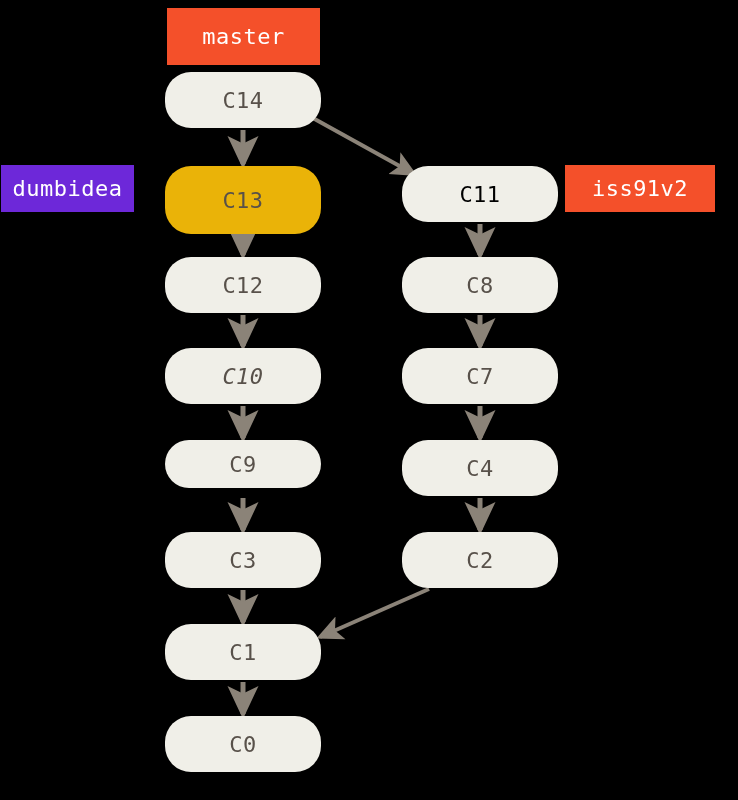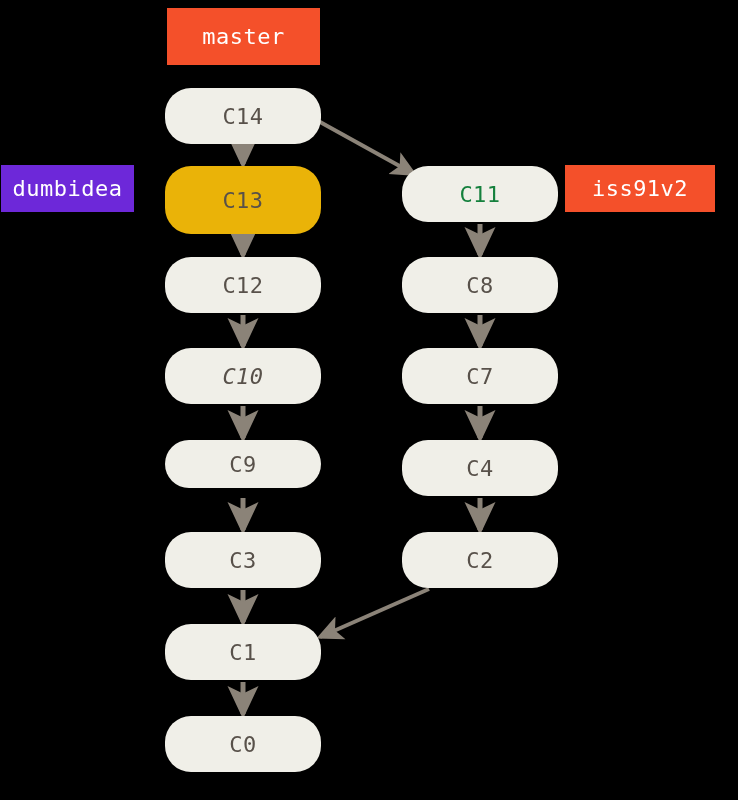--- a/index.html
+++ b/index.html
@@ -72,21 +72,21 @@
         <line x1="311" y1="117" x2="414" y2="174" stroke="#8b8378" stroke-width="4" marker-end="url(#arrowhead)"></line>
         <line x1="480" y1="224" x2="480" y2="255" stroke="#8b8378" stroke-width="5" marker-end="url(#arrowhead)"></line>
         <line x1="480" y1="315" x2="480" y2="346" stroke="#8b8378" stroke-width="5" marker-end="url(#arrowhead)"></line>
         <line x1="480" y1="406" x2="480" y2="438" stroke="#8b8378" stroke-width="5" marker-end="url(#arrowhead)"></line>
         <line x1="480" y1="498" x2="480" y2="530" stroke="#8b8378" stroke-width="5" marker-end="url(#arrowhead)"></line>
         <line x1="429" y1="589" x2="320" y2="637" stroke="#8b8378" stroke-width="4" marker-end="url(#arrowhead)"></line>
       </g>
   </svg>
 
   <div id="node-group">
-      <div class="commit-node" style="left: 165px; top: 88px; width: 156px; height: 56px; background: rgb(240, 239, 232); color: rgb(88, 81, 74);">
+      <div class="commit-node" style="left: 165px; top: 72px; width: 156px; height: 56px; background: rgb(240, 239, 232); color: rgb(88, 81, 74);">
         <span>C14</span>
       </div>
       <div class="commit-node" style="left: 165px; top: 166px; width: 156px; height: 68px; background: #eab308; color: rgb(88, 81, 74);">
         <span>C13</span>
       </div>
       <div class="commit-node" style="left: 165px; top: 257px; width: 156px; height: 56px; background: rgb(240, 239, 232); color: rgb(88, 81, 74);">
         <span>C12</span>
       </div>
       <div class="commit-node" style="left: 165px; top: 348px; width: 156px; height: 56px; background: rgb(240, 239, 232); color: rgb(88, 81, 74); font-style: italic;">
         <span>C10</span>
@@ -96,21 +96,21 @@
       </div>
       <div class="commit-node" style="left: 165px; top: 532px; width: 156px; height: 56px; background: rgb(240, 239, 232); color: rgb(88, 81, 74);">
         <span>C3</span>
       </div>
       <div class="commit-node" style="left: 165px; top: 624px; width: 156px; height: 56px; background: rgb(240, 239, 232); color: rgb(88, 81, 74);">
         <span>C1</span>
       </div>
       <div class="commit-node" style="left: 165px; top: 716px; width: 156px; height: 56px; background: rgb(240, 239, 232); color: rgb(88, 81, 74);">
         <span>C0</span>
       </div>
-      <div class="commit-node" style="left: 402px; top: 166px; width: 156px; height: 56px; background: rgb(240, 239, 232); color: #15803d;">
+      <div class="commit-node" style="left: 402px; top: 166px; width: 156px; height: 56px; background: rgb(240, 239, 232); color: #000000;">
         <span>C11</span>
       </div>
       <div class="commit-node" style="left: 402px; top: 257px; width: 156px; height: 56px; background: rgb(240, 239, 232); color: rgb(88, 81, 74);">
         <span>C8</span>
       </div>
       <div class="commit-node" style="left: 402px; top: 348px; width: 156px; height: 56px; background: rgb(240, 239, 232); color: rgb(88, 81, 74); justify-content: center;">
         <span>C7</span>
       </div>
       <div class="commit-node" style="left: 402px; top: 440px; width: 156px; height: 56px; background: rgb(240, 239, 232); color: rgb(88, 81, 74);">
         <span>C4</span>

